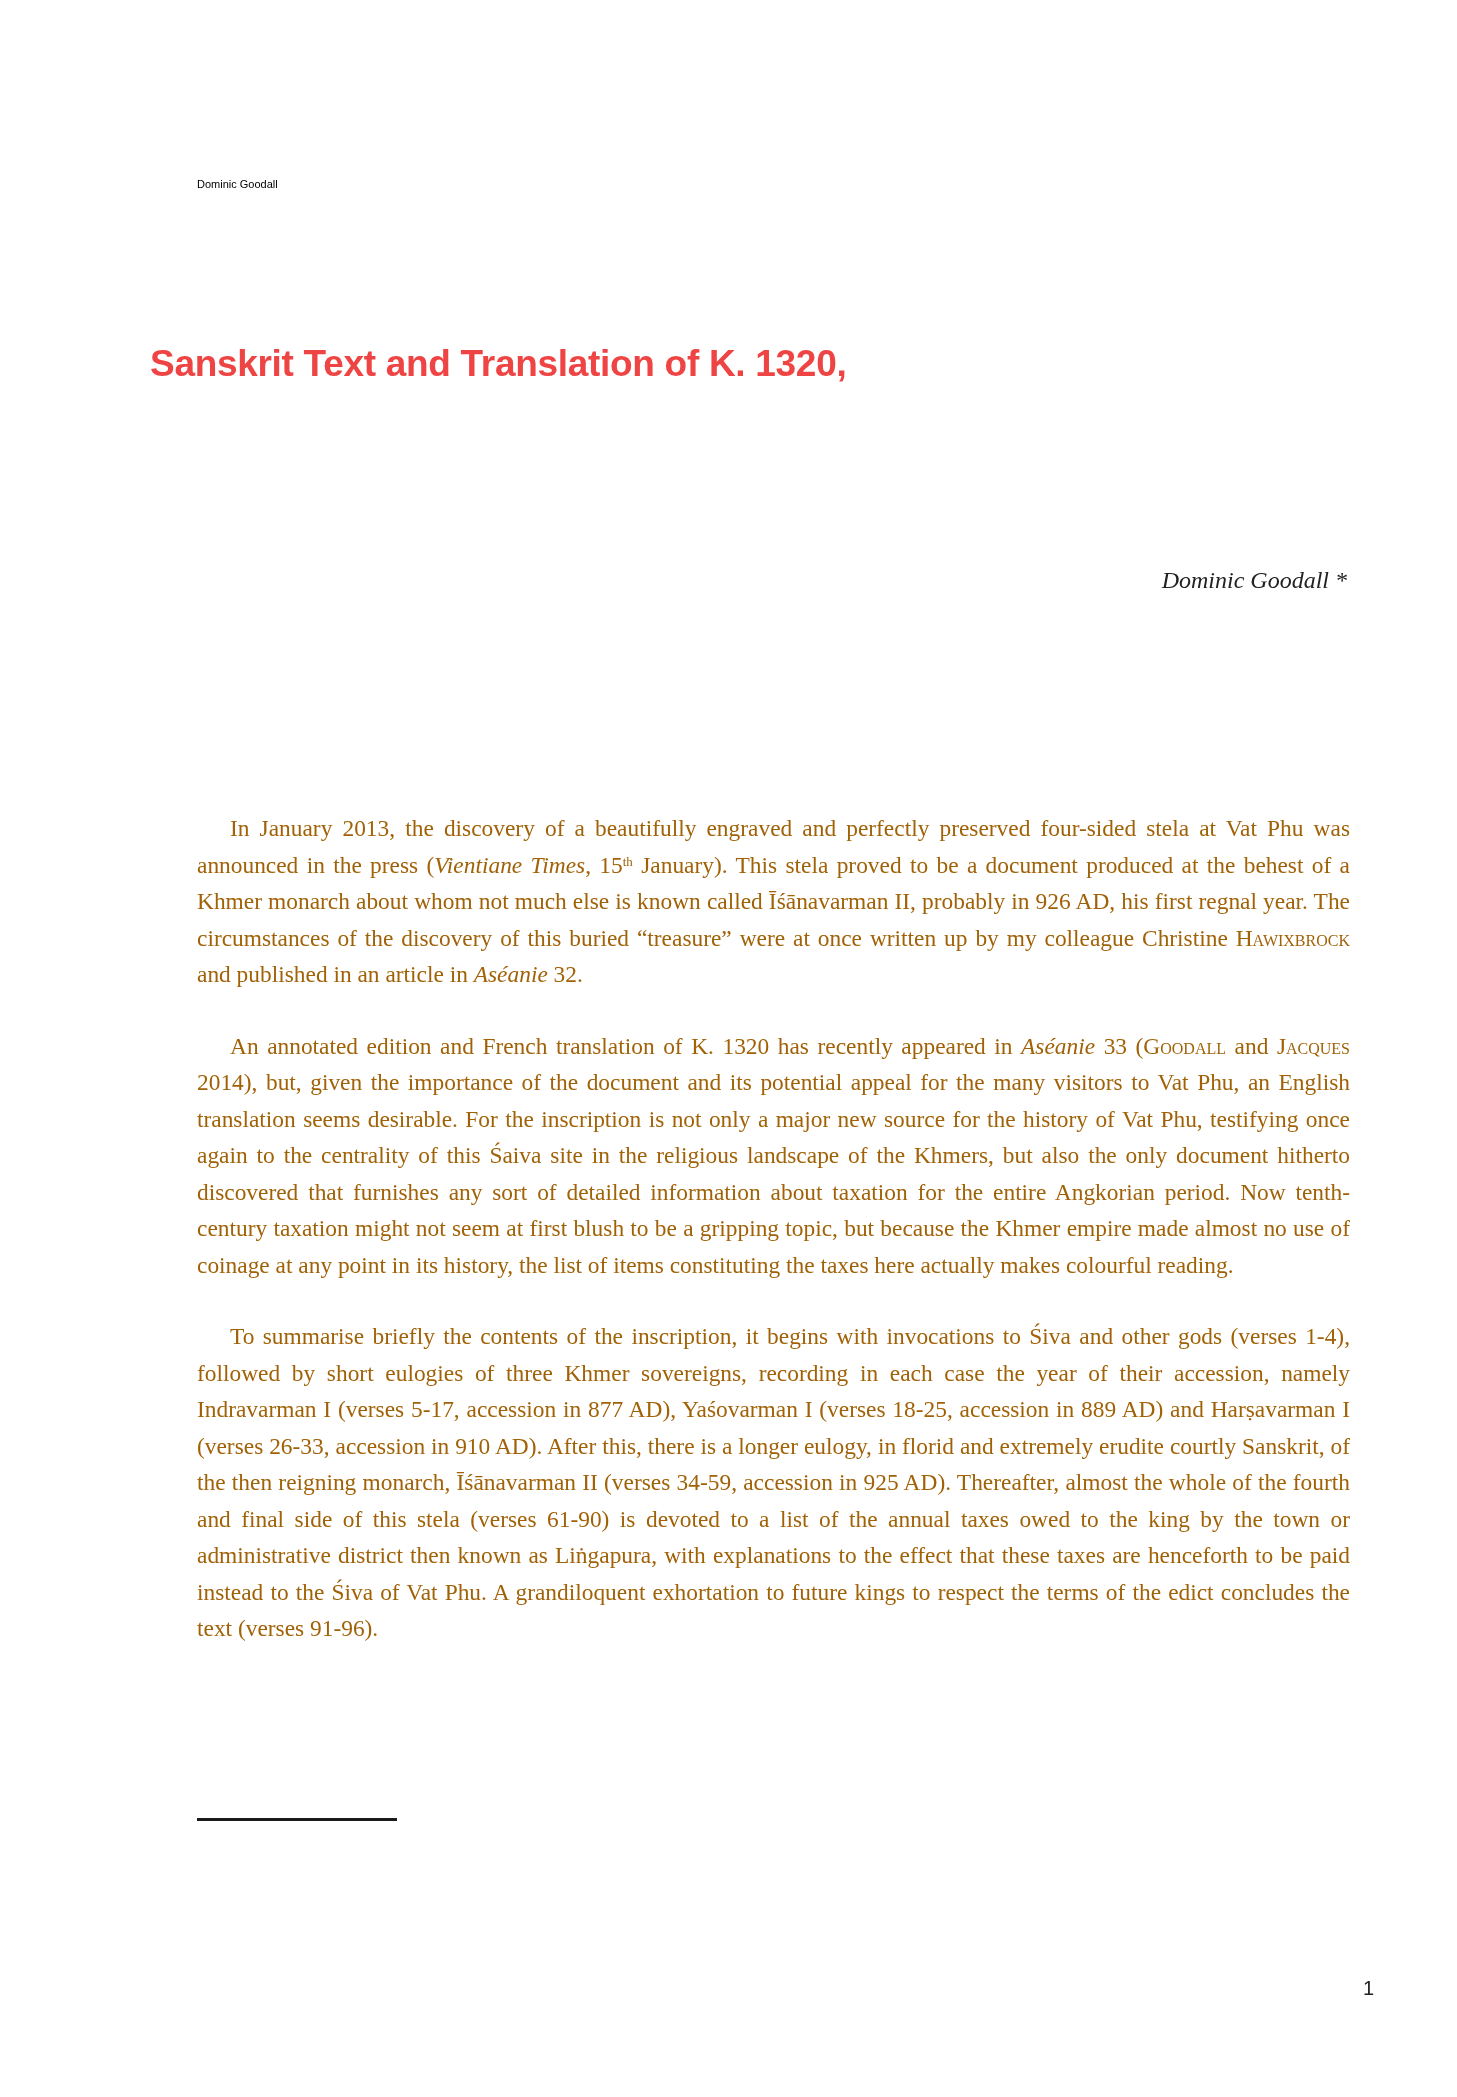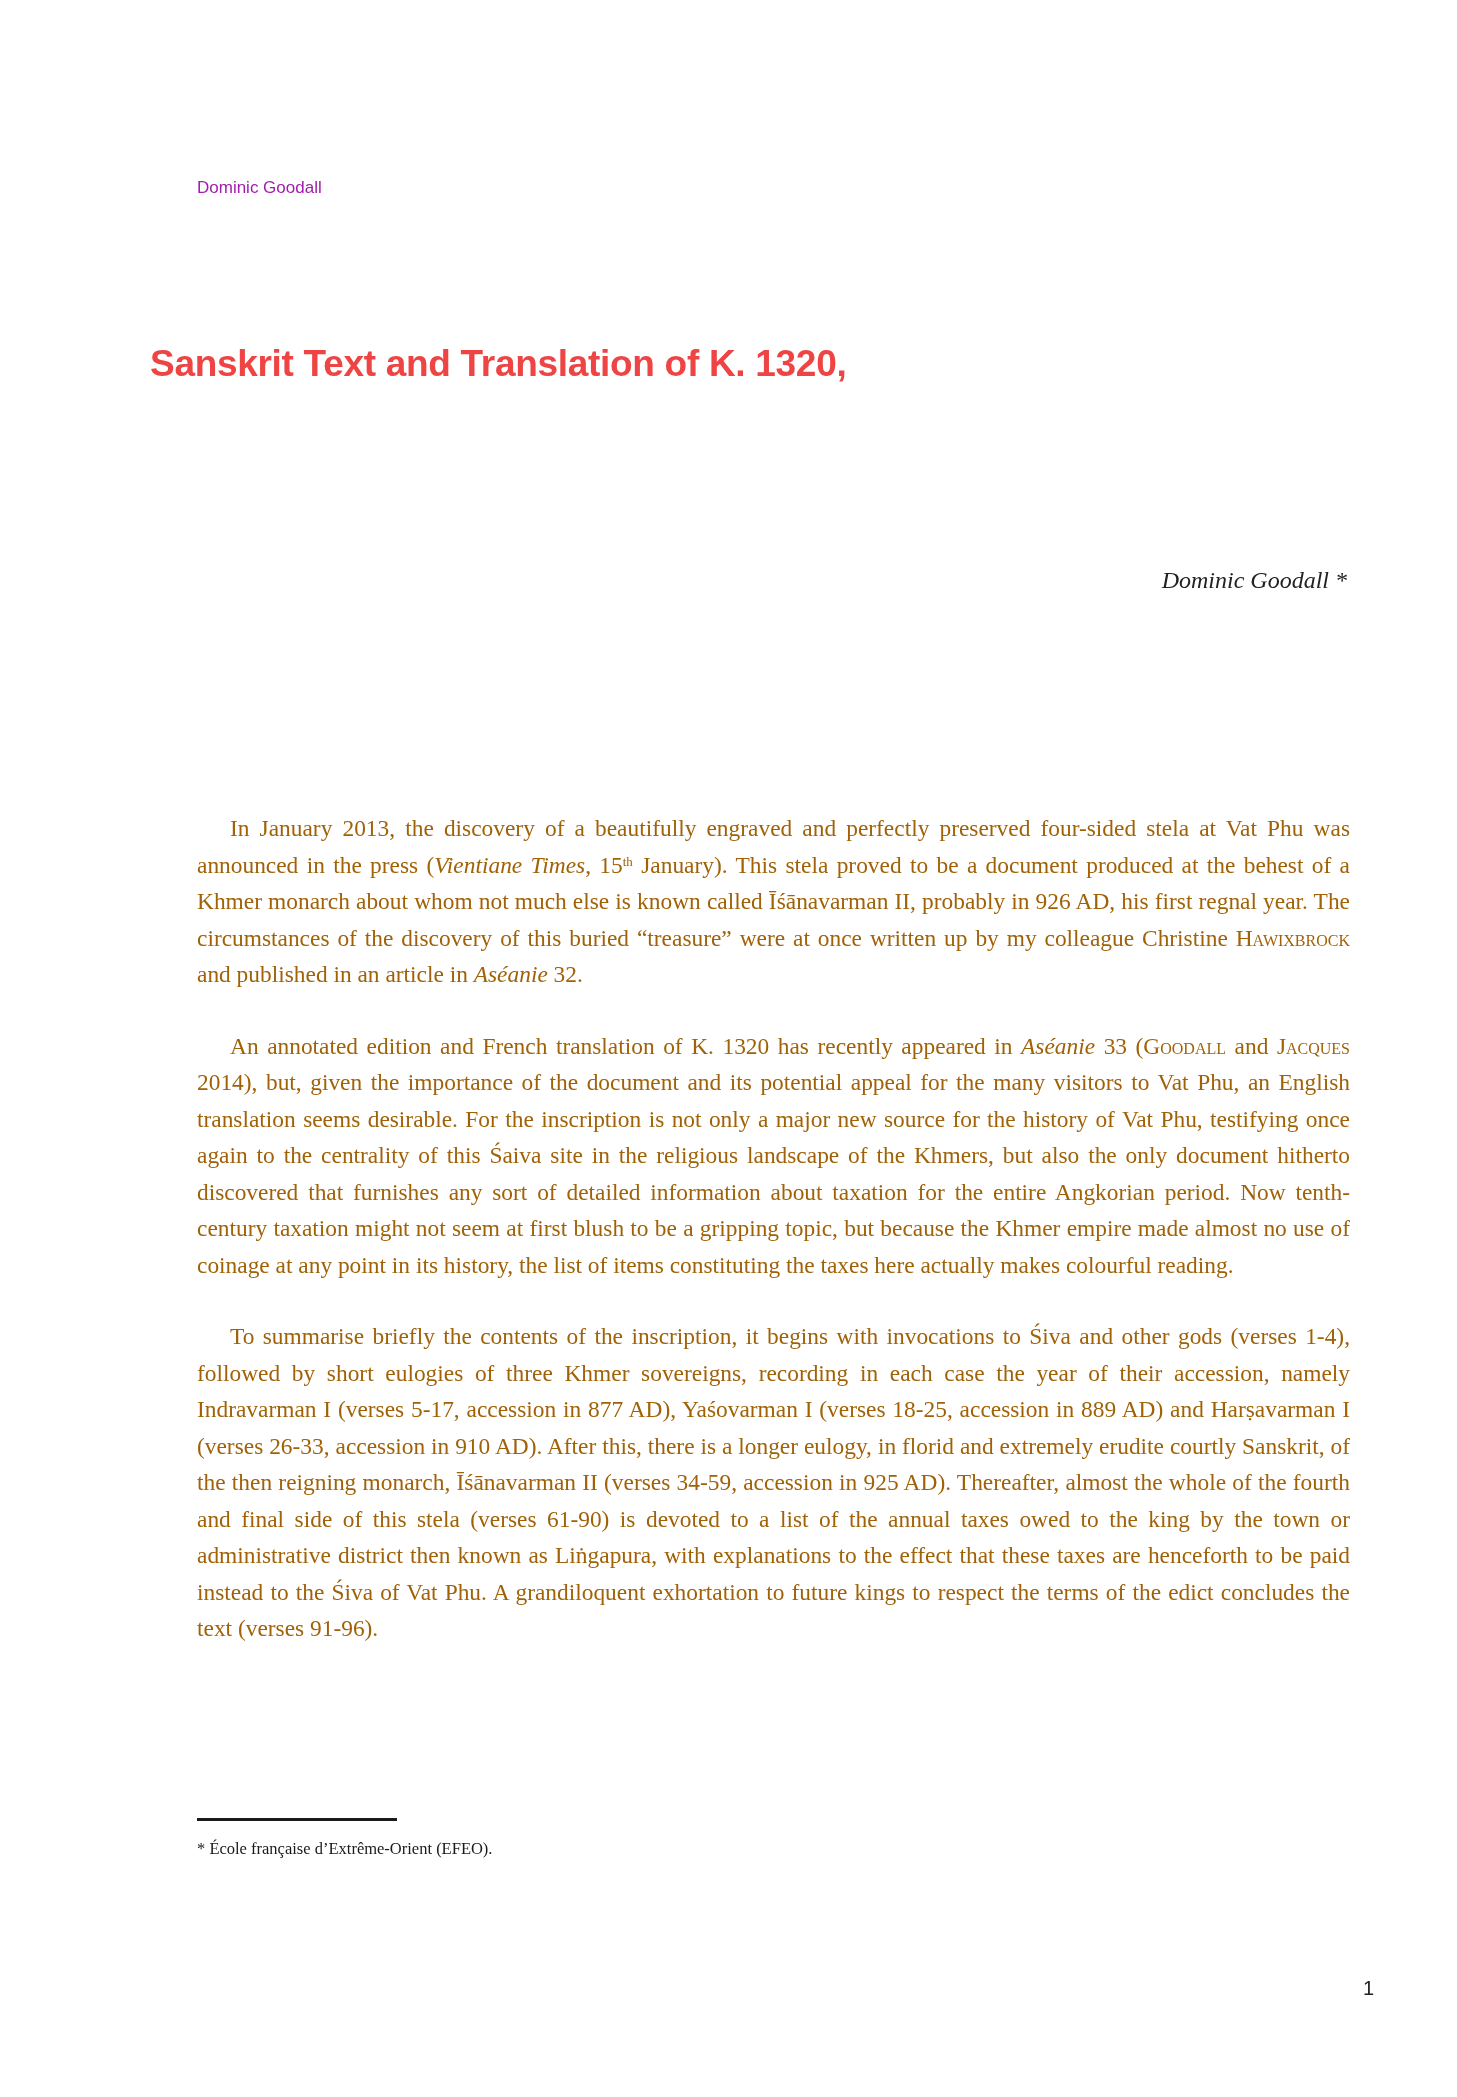--- a/index.html
+++ b/index.html
@@ -1,17 +1,17 @@
 <!DOCTYPE html>
 <html><head>
 <meta charset="utf-8">
 <style>
   html, body { margin: 0; padding: 0; background: #ffffff; }
   body { width: 1457px; height: 2097px; position: relative; overflow: hidden; color: #1a1a1a; }
-  .running-head { position: absolute; left: 197px; top: 178px; font-family: "Liberation Sans", sans-serif; font-size: 17px; color: #a21caf; }
+  .running-head { position: absolute; left: 197px; top: 178px; font-family: "Liberation Sans", sans-serif; font-size: 11px; color: #000000; }
   .title { position: absolute; left: 150px; width: 1160px; top: 340px; font-family: "Liberation Sans", sans-serif; font-weight: bold; font-size: 37px; line-height: 48px; color: #ef4444; letter-spacing: -0.3px; }
   .title sup { font-size: 18px; vertical-align: top; position: relative; top: -2px; }
   .byline { position: absolute; right: 110px; top: 567px; font-family: "Liberation Serif", serif; font-style: italic; font-size: 24px; color: #222; }
   .body-text { position: absolute; left: 197px; width: 1153px; top: 810px; font-family: "Liberation Serif", serif; font-size: 23.4px; line-height: 36.5px; text-align: justify; color: #a16207; }
   .body-text p { margin: 0 0 35px 0; text-indent: 33px; }
   .sc { font-variant: small-caps; }
   .body-text sup { font-size: 13px; vertical-align: top; position: relative; top: -3px; }
   .fn-rule { position: absolute; left: 197px; top: 1818px; width: 200px; height: 3px; background: #1a1a1a; }
   .footnotes { position: absolute; left: 197px; width: 1153px; top: 1836px; font-family: "Liberation Serif", serif; font-size: 16.5px; line-height: 26px; color: #1a1a1a; }
   .footnotes div { margin-bottom: 12px; }
@@ -30,16 +30,15 @@
 
 <div class="body-text">
   <p><span>In January 2013, the discovery of a beautifully engraved and perfectly preserved four-sided stela at Vat Phu was announced in the press (</span><i>Vientiane Times</i><span>, 15</span><sup>th</sup><span> January). This stela proved to be a document produced at the behest of a Khmer monarch about whom not much else is known called Īśānavarman II, probably in 926 AD, his first regnal year. The circumstances of the discovery of this buried “treasure” were at once written up by my colleague Christine </span><span class="sc">Hawixbrock</span><span> and published in an article in </span><i>Aséanie</i><span> 32.</span></p>
   <p><span>An annotated edition and French translation of K. 1320 has recently appeared in </span><i>Aséanie</i><span> 33 (</span><span class="sc">Goodall</span><span> and </span><span class="sc">Jacques</span><span> 2014), but, given the importance of the document and its potential appeal for the many visitors to Vat Phu, an English translation seems desirable. For the inscription is not only a major new source for the history of Vat Phu, testifying once again to the centrality of this Śaiva site in the religious landscape of the Khmers, but also the only document hitherto discovered that furnishes any sort of detailed information about taxation for the entire Angkorian period. Now tenth-century taxation might not seem at first blush to be a gripping topic, but because the Khmer empire made almost no use of coinage at any point in its history, the list of items constituting the taxes here actually makes colourful reading.</span></p>
   <p>To summarise briefly the contents of the inscription, it begins with invocations to Śiva and other gods (verses 1-4), followed by short eulogies of three Khmer sovereigns, recording in each case the year of their accession, namely Indravarman I (verses 5-17, accession in 877 AD), Yaśovarman I (verses 18-25, accession in 889 AD) and Harṣavarman I (verses 26-33, accession in 910 AD). After this, there is a longer eulogy, in florid and extremely erudite courtly Sanskrit, of the then reigning monarch, Īśānavarman II (verses 34-59, accession in 925 AD). Thereafter, almost the whole of the fourth and final side of this stela (verses 61-90) is devoted to a list of the annual taxes owed to the king by the town or administrative district then known as Liṅgapura, with explanations to the effect that these taxes are henceforth to be paid instead to the Śiva of Vat Phu. A grandiloquent exhortation to future kings to respect the terms of the edict concludes the text (verses 91-96).</p>
 </div>
 
 <div class="fn-rule"></div>
 
 <div class="footnotes">
-  <div>* École française d’Extrême-Orient (EFEO).</div>
 </div>
 
 <div class="page-number">1</div>
 
 </body></html>

